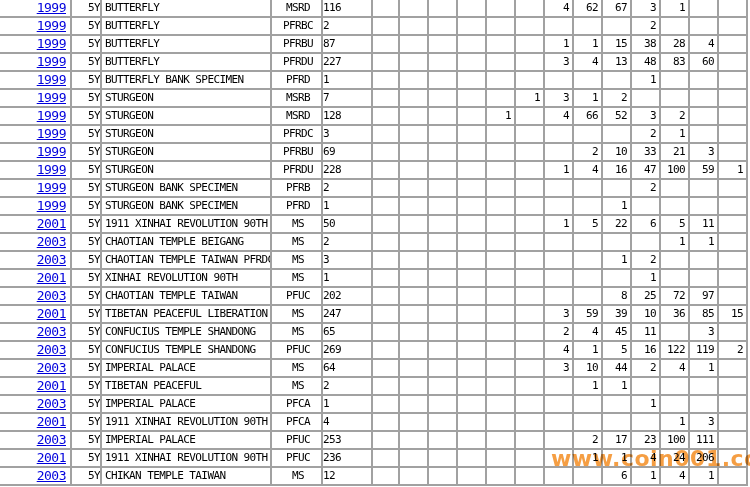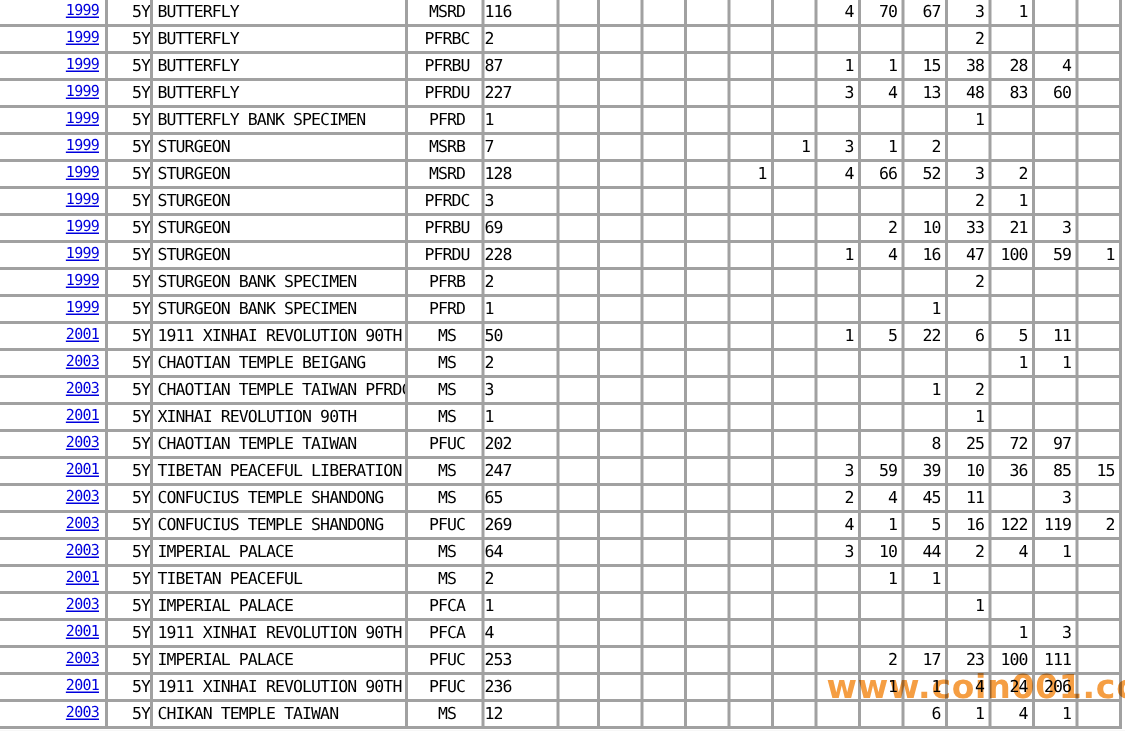--- a/index.html
+++ b/index.html
@@ -4,21 +4,21 @@
 <style>
   html,body{margin:0;padding:0;background:#ffffff;}
   #screen{position:relative;width:750px;height:487px;overflow:hidden;background:#ffffff;
           font-family:"DejaVu Sans Mono",monospace;}
   #grid{position:absolute;left:0;top:0;display:grid;
         grid-template-columns:70px 28px 168px 49px 48px 25px repeat(12,27px);
         grid-auto-rows:16px;gap:2px;background:#a1a1a1;
         border-right:2px solid #a1a1a1;border-bottom:2px solid #a1a1a1;}
   .cell{background:#ffffff;font-size:11px;letter-spacing:-0.6px;line-height:16px;
         white-space:nowrap;overflow:hidden;color:#000000;}
-  .year{font-size:10px;letter-spacing:-0.5px;text-align:right;padding-right:4px;
+  .year{font-size:13px;letter-spacing:-0.5px;text-align:right;padding-right:4px;
         color:#0000dd;text-decoration:underline;cursor:pointer;}
   .denom{text-align:right;padding-left:2px;}
   .name{text-align:left;padding-left:3px;}
   .grade{text-align:center;padding-left:3px;}
   .total{text-align:left;padding-right:4px;}
   .num{text-align:right;padding-right:3px;}
   #watermark{position:absolute;left:551px;top:446px;font-family:"DejaVu Sans",sans-serif;
              font-weight:bold;font-size:22px;letter-spacing:0.5px;color:#f59e43;
              mix-blend-mode:multiply;pointer-events:none;}
 </style>
@@ -32,21 +32,21 @@
       <div class="cell name">BUTTERFLY</div>
       <div class="cell grade">MSRD</div>
       <div class="cell total">116</div>
       <div class="cell num"></div>
       <div class="cell num"></div>
       <div class="cell num"></div>
       <div class="cell num"></div>
       <div class="cell num"></div>
       <div class="cell num"></div>
       <div class="cell num">4</div>
-      <div class="cell num">70</div>
+      <div class="cell num">62</div>
       <div class="cell num">67</div>
       <div class="cell num">3</div>
       <div class="cell num">1</div>
       <div class="cell num"></div>
       <div class="cell num"></div>
       <div class="cell year">1999</div>
       <div class="cell denom">5Y</div>
       <div class="cell name">BUTTERFLY</div>
       <div class="cell grade">PFRBC</div>
       <div class="cell total">2</div>

